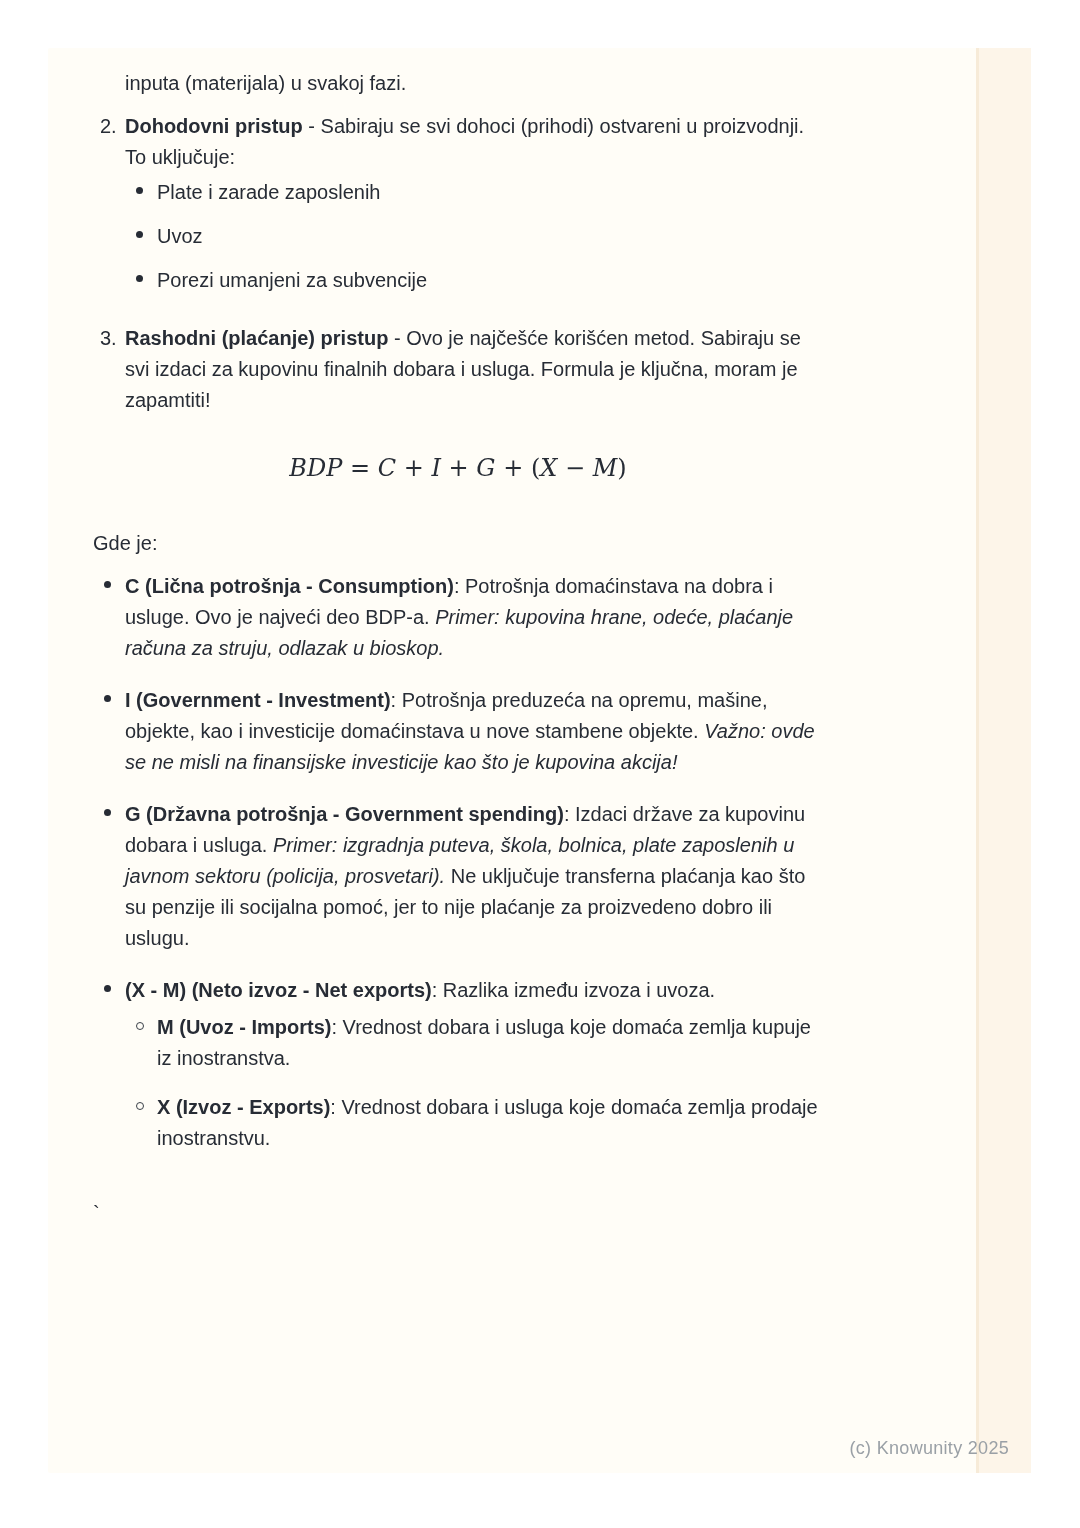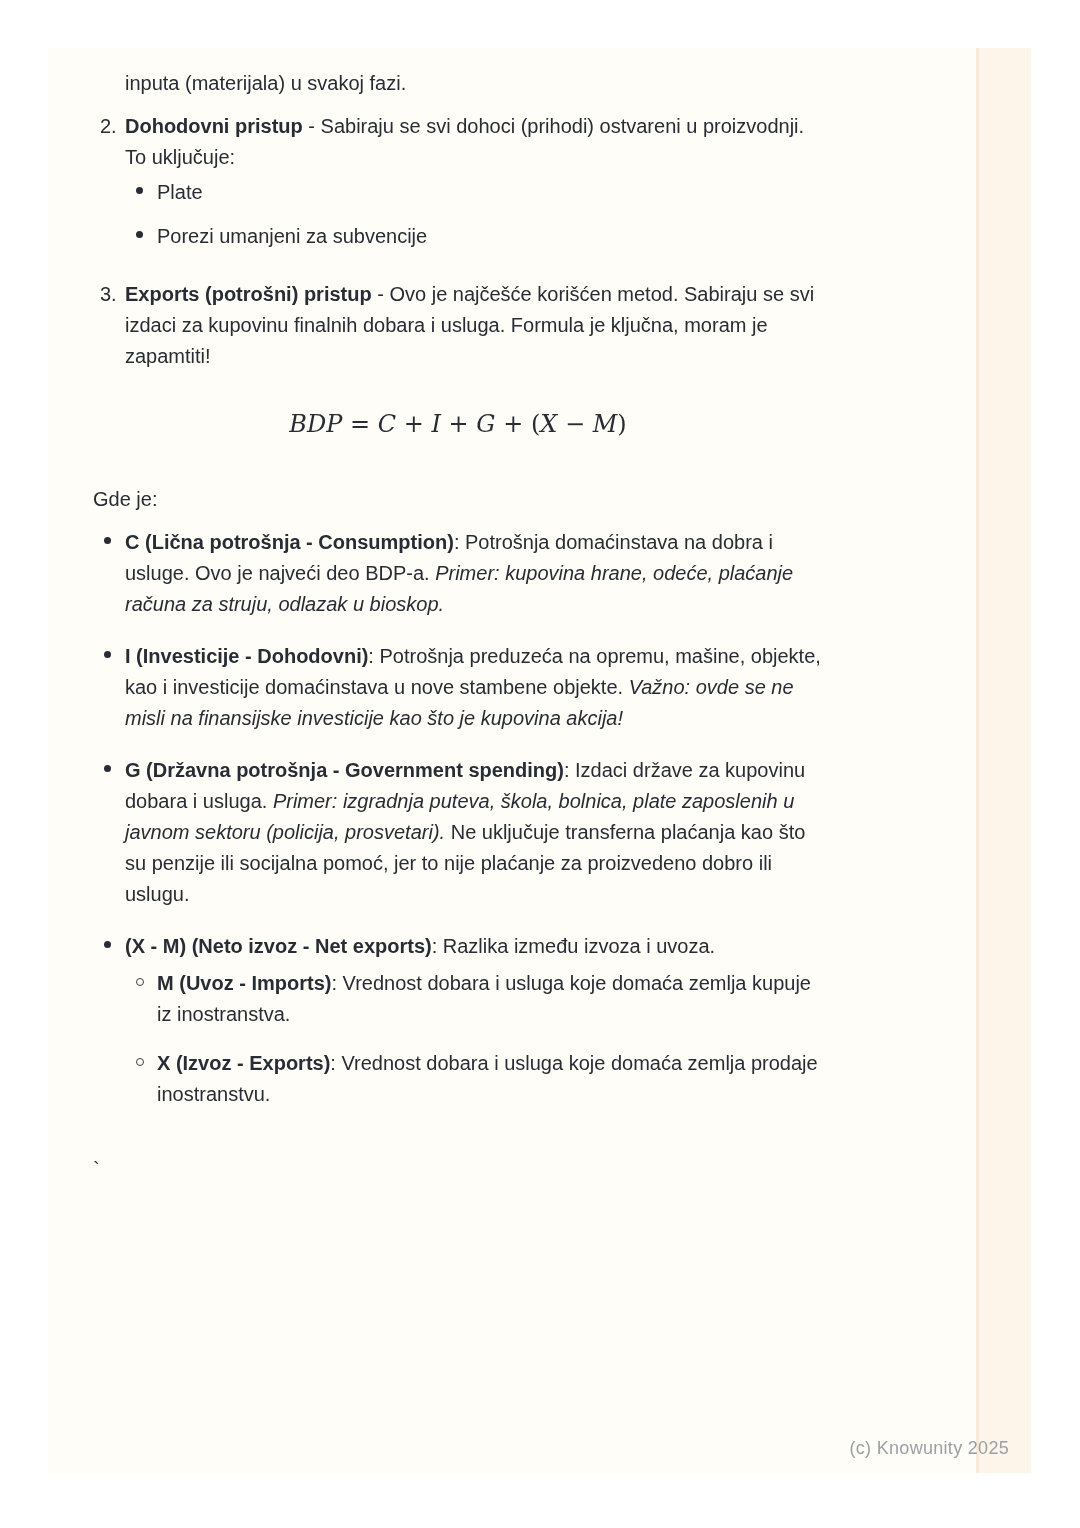--- a/index.html
+++ b/index.html
@@ -92,36 +92,42 @@
 
     <div class="num-item">
       <span class="num-marker">2.</span>
       <div class="num-body">
         <p><span class="seg-bold">Dohodovni pristup</span><span> - Sabiraju se svi dohoci (prihodi) ostvareni u proizvodnji. To uključuje:</span></p>
         <div class="bullet-list">
           <div class="bullet-row">
             <span class="marker-cell">
                 <span class="dot"></span>
               </span>
-            <span class="row-text">Plate</span>
+            <span class="row-text">Plate i zarade zaposlenih</span>
+          </div>
+          <div class="bullet-row">
+            <span class="marker-cell">
+                <span class="dot"></span>
+              </span>
+            <span class="row-text">Uvoz</span>
           </div>
           <div class="bullet-row">
             <span class="marker-cell">
                 <span class="dot"></span>
               </span>
             <span class="row-text">Porezi umanjeni za subvencije</span>
           </div>
         </div>
       </div>
     </div>
 
     <div class="num-item num-item-3">
       <span class="num-marker">3.</span>
       <div class="num-body">
-        <p><span class="seg-bold">Exports (potrošni) pristup</span><span> - Ovo je najčešće korišćen metod. Sabiraju se svi izdaci za kupovinu finalnih dobara i usluga. Formula je ključna, moram je zapamtiti!</span></p>
+        <p><span class="seg-bold">Rashodni (plaćanje) pristup</span><span> - Ovo je najčešće korišćen metod. Sabiraju se svi izdaci za kupovinu finalnih dobara i usluga. Formula je ključna, moram je zapamtiti!</span></p>
       </div>
     </div>
 
     <div class="formula-block"><span class="seg-var">BDP</span><span class="seg-op"> = </span><span class="seg-var">C</span><span class="seg-op"> + </span><span class="seg-var">I</span><span class="seg-op"> + </span><span class="seg-var">G</span><span class="seg-op"> + (</span><span class="seg-var">X</span><span class="seg-op"> − </span><span class="seg-var">M</span><span class="seg-op">)</span></div>
 
     <p>Gde je:</p>
 
     <div class="terms-list">
 
       <div class="term-row">
@@ -131,21 +137,21 @@
             </span>
           <span class="row-text"><span class="seg-bold">C (Lična potrošnja - Consumption)</span><span>: Potrošnja domaćinstava na dobra i usluge. Ovo je najveći deo BDP-a. </span><span class="seg-italic">Primer: kupovina hrane, odeće, plaćanje računa za struju, odlazak u bioskop.</span></span>
         </div>
       </div>
 
       <div class="term-row">
         <div class="bullet-row">
           <span class="marker-cell">
               <span class="dot"></span>
             </span>
-          <span class="row-text"><span class="seg-bold">I (Investicije - Dohodovni)</span><span>: Potrošnja preduzeća na opremu, mašine, objekte, kao i investicije domaćinstava u nove stambene objekte. </span><span class="seg-italic">Važno: ovde se ne misli na finansijske investicije kao što je kupovina akcija!</span></span>
+          <span class="row-text"><span class="seg-bold">I (Government - Investment)</span><span>: Potrošnja preduzeća na opremu, mašine, objekte, kao i investicije domaćinstava u nove stambene objekte. </span><span class="seg-italic">Važno: ovde se ne misli na finansijske investicije kao što je kupovina akcija!</span></span>
         </div>
       </div>
 
       <div class="term-row">
         <div class="bullet-row">
           <span class="marker-cell">
               <span class="dot"></span>
             </span>
           <span class="row-text"><span class="seg-bold">G (Državna potrošnja - Government spending)</span><span>: Izdaci države za kupovinu dobara i usluga. </span><span class="seg-italic">Primer: izgradnja puteva, škola, bolnica, plate zaposlenih u javnom sektoru (policija, prosvetari).</span><span> Ne uključuje transferna plaćanja kao što su penzije ili socijalna pomoć, jer to nije plaćanje za proizvedeno dobro ili uslugu.</span></span>
         </div>

